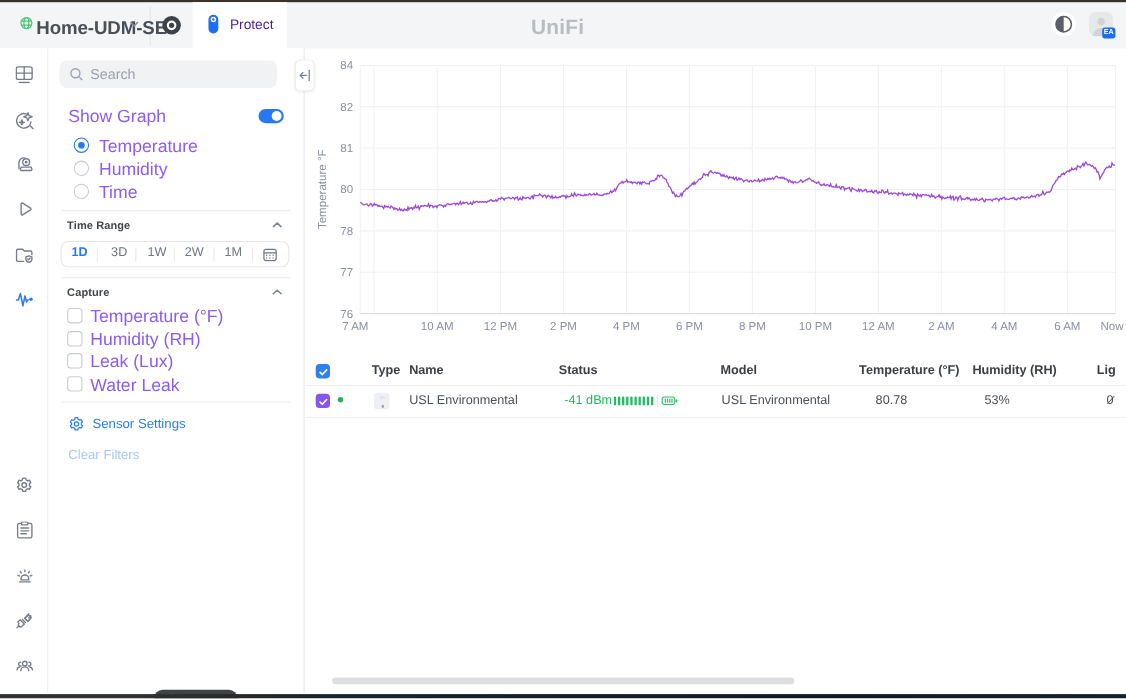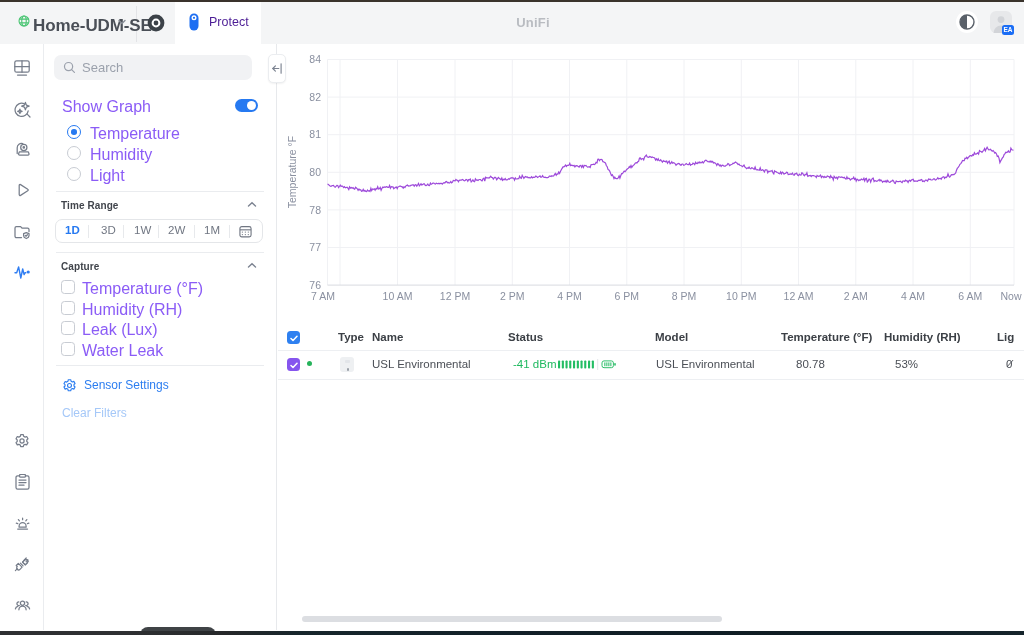--- a/index.html
+++ b/index.html
@@ -5,21 +5,21 @@
   html,body{margin:0;padding:0;}
   body{font-family:"Liberation Sans",sans-serif;-webkit-font-smoothing:antialiased;}
   #app{position:relative;width:1024px;height:635px;background:#fff;overflow:hidden;}
   .abs{position:absolute;}
   
   .topedge{left:0;top:0;width:1024px;height:2px;background:#3a332c;}
   .topbar{left:0;top:2px;width:1024px;height:42px;background:#f4f5f6;}
   .tbdivider{left:136px;top:6px;width:1px;height:36px;background:#e3e4e7;}
   .tab{left:175px;top:2px;width:86px;height:42px;background:#ffffff;}
   .sitename{left:33px;top:16px;font-size:17px;color:#4a4f57;font-weight:700;letter-spacing:-.1px;}
-  .unifi{left:503px;top:15px;width:60px;text-align:center;font-size:13px;font-weight:700;color:#b9bcc1;letter-spacing:.2px;}
+  .unifi{left:477px;top:15px;width:60px;text-align:center;font-size:19px;font-weight:700;color:#b9bcc1;letter-spacing:.2px;}
   .protectTxt{left:209px;top:15px;font-size:12.5px;color:#4c1d95;font-weight:500;}
   
   .sidebar{left:0;top:44px;width:44px;height:586px;background:#fff;border-right:1px solid #eaecef;box-sizing:border-box;}
   
   .panel{left:44px;top:44px;width:233px;height:586px;background:#fff;border-right:1px solid #e7e9ec;box-sizing:border-box;}
   .search{left:54px;top:55px;width:198px;height:25px;background:#f1f2f4;border-radius:7px;}
   .search .ph{position:absolute;left:28px;top:5px;font-size:13px;color:#9ba1ac;}
   .collapsebtn{left:268px;top:54px;width:16px;height:27px;background:#fff;border:1px solid #ebedf0;border-radius:5px;box-shadow:0 1px 2px rgba(0,0,0,.06);z-index:5;}
   .lbl{font-size:16px;color:#8b5cf6;}
   .secthead{font-size:10px;font-weight:700;color:#41454c;letter-spacing:.1px;}
@@ -165,21 +165,21 @@
   </div>
   <div class="abs lbl" style="left:62px;top:98px;">Show Graph</div>
   <div class="abs toggle">
       <div class="knob"></div>
     </div>
   <div class="abs radio sel" style="left:67px;top:125px;"></div>
   <div class="abs lbl" style="left:90px;top:125px;">Temperature</div>
   <div class="abs radio" style="left:67px;top:146px;"></div>
   <div class="abs lbl" style="left:90px;top:146px;">Humidity</div>
   <div class="abs radio" style="left:67px;top:166.5px;"></div>
-  <div class="abs lbl" style="left:90px;top:166.5px;">Light</div>
+  <div class="abs lbl" style="left:90px;top:166.5px;">Time</div>
   <div class="abs divline" style="top:191px;"></div>
   <div class="abs secthead" style="left:61px;top:200px;">Time Range</div>
   <svg class="abs" style="left:247px;top:201px" width="10" height="7" viewBox="0 0 10 7" fill="none" stroke="#7c8391" stroke-width="1.4" stroke-linecap="round">
       <path d="M1.5 5 5 1.8 8.5 5"></path>
     </svg>
   <div class="abs seg"></div>
   <div class="abs segitem" style="left:65px;color:#2679f1;font-weight:600;">1D</div>
   <div class="abs segsep" style="left:88px;"></div>
   <div class="abs segitem" style="left:101px;">3D</div>
   <div class="abs segsep" style="left:123px;"></div>

